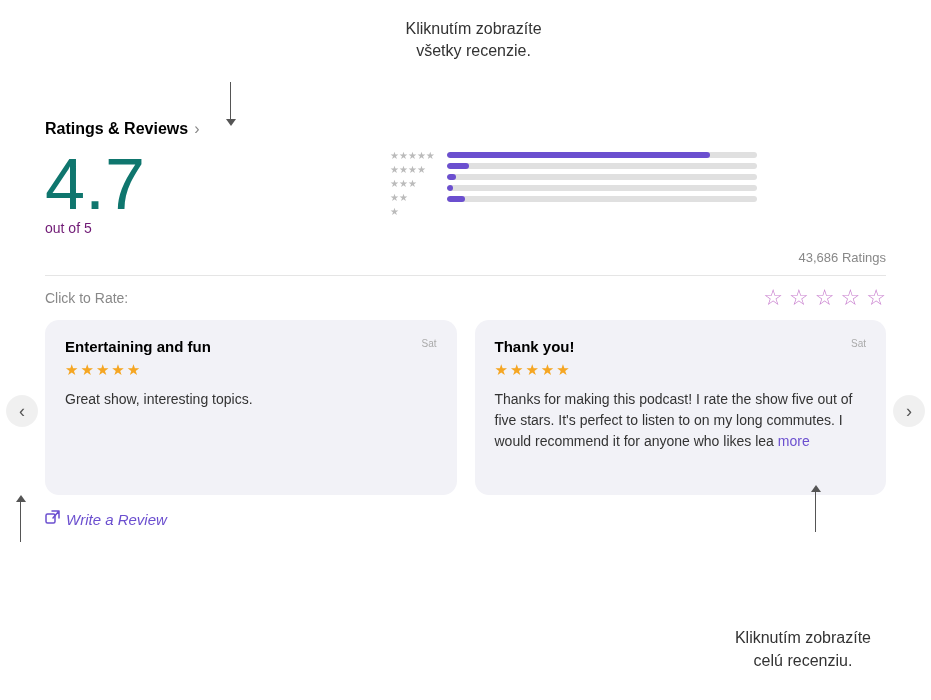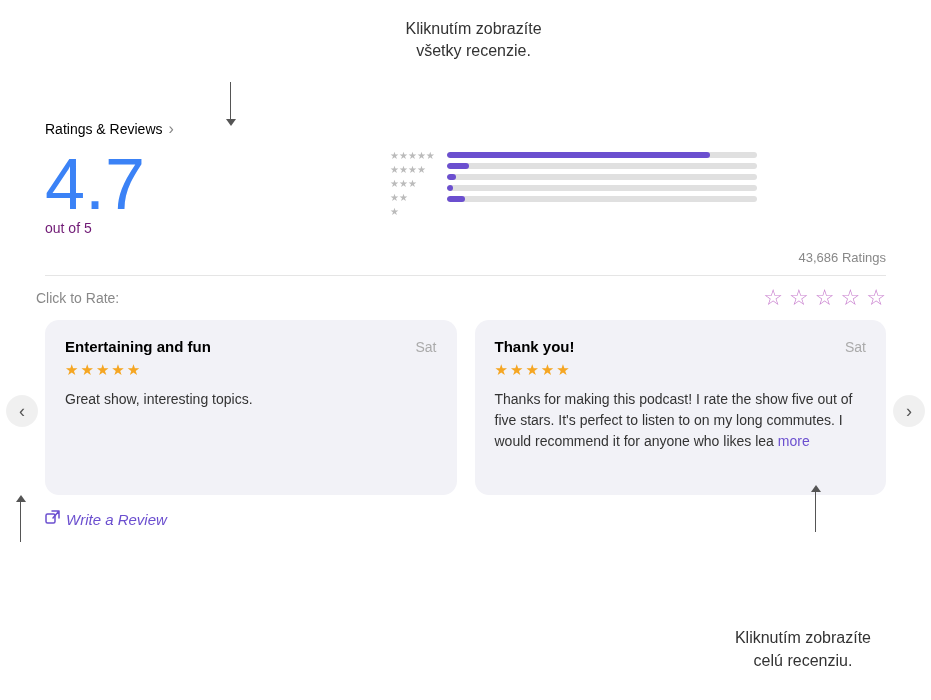--- a/index.html
+++ b/index.html
@@ -52,40 +52,40 @@
     
     .section-header {
       position: absolute;
       top: 120px;
       left: 45px;
       display: flex;
       align-items: center;
       gap: 4px;
     }
     .section-header-text {
-      font-size: 14px;
-      font-weight: 400;
+      font-size: 16px;
+      font-weight: 700;
       color: #000;
     }
     .section-header-chevron {
       font-size: 16px;
       color: #888;
       margin-left: 2px;
     }
 
     
     .big-rating {
       position: absolute;
       top: 148px;
       left: 45px;
     }
     .big-number {
       font-size: 72px;
       font-weight: 200;
-      color: #3b82f6;
+      color: #0f766e;
       line-height: 1;
     }
     .out-of {
       font-size: 14px;
       color: #701a75;
     }
 
     
     .histogram {
       position: absolute;
@@ -135,21 +135,21 @@
       top: 250px;
       right: 45px;
       font-size: 13px;
       color: #888;
     }
 
     
     .click-to-rate {
       position: absolute;
       top: 290px;
-      left: 36px;
+      left: 45px;
       font-size: 14px;
       color: #888;
     }
     .rate-stars {
       position: absolute;
       top: 285px;
       right: 45px;
       display: flex;
       gap: 6px;
     }
@@ -174,30 +174,30 @@
       background: #f2f2f7;
       border-radius: 14px;
       padding: 18px 20px;
       min-height: 175px;
       position: relative;
     }
 
     .review-title-row {
       display: flex;
       justify-content: space-between;
-      align-items: flex-end;
+      align-items: flex-start;
       margin-bottom: 6px;
     }
     .review-title {
       font-size: 15px;
       font-weight: 600;
       color: #000;
     }
     .review-date {
-      font-size: 14px;
+      font-size: 10px;
       color: #aaa;
     }
     .review-stars {
       display: flex;
       gap: 2px;
       margin-bottom: 10px;
     }
     .review-star-filled {
       color: #f5a623;
       font-size: 15px;

